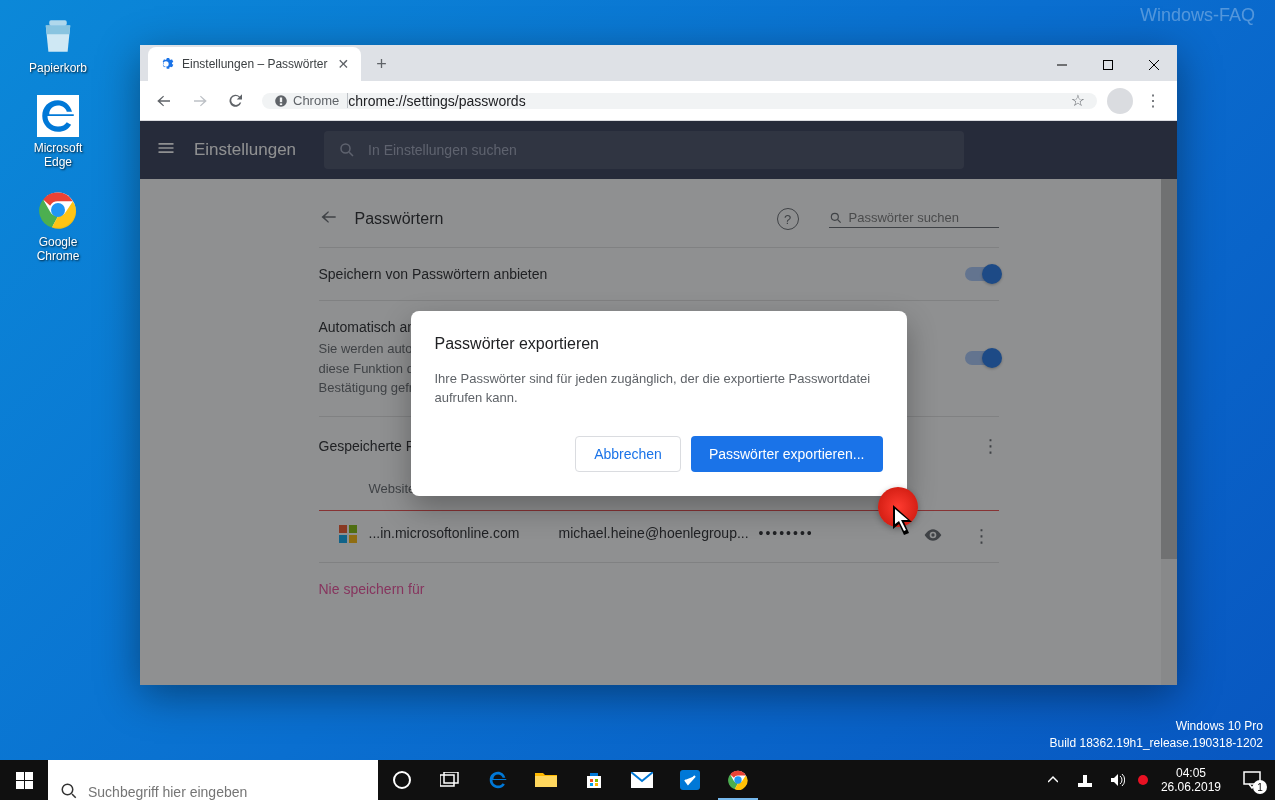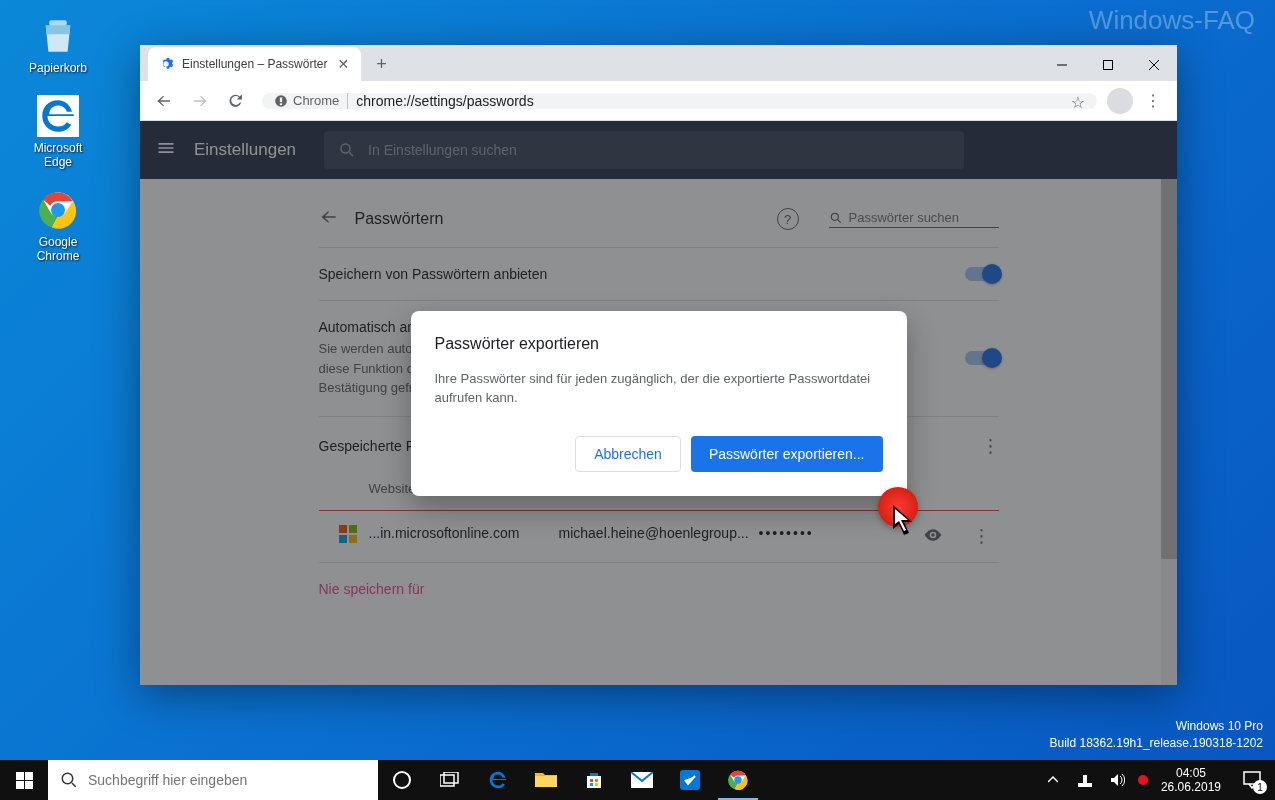--- a/index.html
+++ b/index.html
@@ -1,38 +1,38 @@
 <!DOCTYPE html>
 <html><head>
 <meta charset="utf-8">
 <style>
 * { margin:0; padding:0; box-sizing:border-box; font-family:"Segoe UI",Arial,sans-serif; }
 html,body { width:1275px; height:800px; overflow:hidden; }
 .desktop { width:1275px; height:800px; background:linear-gradient(135deg,#0b88d8 0%,#0a6fd0 50%,#0856c0 100%); position:relative; }
-.watermark { position:absolute; top:5px; right:20px; color:rgba(255,255,255,0.3); font-size:26px; font-weight:300; }
+.watermark { position:absolute; top:5px; right:20px; color:rgba(255,255,255,0.3); font-size:18px; font-weight:300; }
 .dicons { position:absolute; top:15px; left:20px; display:flex; flex-direction:column; gap:20px; }
 .dicon { display:flex; flex-direction:column; align-items:center; width:76px; cursor:pointer; }
 .dicon-img { width:42px; height:42px; display:flex; align-items:center; justify-content:center; }
 .dicon-lbl { color:#fff; font-size:12px; text-shadow:1px 1px 2px rgba(0,0,0,0.8); text-align:center; margin-top:4px; }
 .bin svg,.edge svg,.chr svg { width:42px; height:42px; }
 
 .chrome-window { position:absolute; left:140px; top:45px; width:1037px; height:640px; background:#fff; box-shadow:0 10px 40px rgba(0,0,0,0.4); display:flex; flex-direction:column; }
 .titlebar { height:36px; background:#dee1e6; display:flex; align-items:flex-end; }
 .tab { height:34px; background:#fff; border-radius:8px 8px 0 0; display:flex; align-items:center; padding:0 10px; margin-left:8px; gap:8px; min-width:210px; }
 .tab-ico { width:16px; height:16px; color:#1a73e8; }
 .tab-title { font-size:12px; color:#3c4043; flex:1; }
 .tab-close { width:16px; height:16px; color:#5f6368; display:flex; align-items:center; justify-content:center; font-size:14px; cursor:pointer; }
 .newtab { width:28px; height:28px; display:flex; align-items:center; justify-content:center; color:#5f6368; font-size:18px; cursor:pointer; margin-left:6px; margin-bottom:3px; }
 .winctrl { margin-left:auto; display:flex; }
 .winctrl div { width:46px; height:32px; display:flex; align-items:center; justify-content:center; color:#000; cursor:pointer; }
 
 .toolbar { height:40px; background:#fff; border-bottom:1px solid #dadce0; display:flex; align-items:center; padding:0 8px; gap:4px; }
 .tb-btn { width:32px; height:32px; border-radius:50%; display:flex; align-items:center; justify-content:center; color:#5f6368; cursor:pointer; }
 .tb-btn.disabled { color:#bdc1c6; }
-.omnibox { flex:1; height:16px; background:#f1f3f4; border-radius:15px; display:flex; padding:0 12px; gap:8px; margin:0 6px; }
+.omnibox { flex:1; height:16px; background:#f1f3f4; border-radius:15px; display:flex; align-items:center; padding:0 12px; margin:0 6px; }
 .omnibox .chip { color:#5f6368; font-size:13px; border-right:1px solid #bdc1c6; padding-right:8px; display:flex; align-items:center; gap:5px;}
 .omnibox .url { color:#202124; font-size:14px; }
 .omnibox .star { margin-left:auto; color:#5f6368; }
 .avatar { width:26px; height:26px; border-radius:50%; background:#dadce0; }
 
 .settings-area { flex:1; position:relative; background:#fff; overflow:hidden; }
 .settings-header { height:58px; background:#2c3450; display:flex; align-items:center; padding:0 16px; gap:18px; color:#fff; }
 .settings-header .menu-ico { color:#fff; }
 .settings-header .sh-title { font-size:17px; font-weight:400; }
 .sh-search { flex:0 0 640px; height:38px; background:rgba(255,255,255,0.1); border-radius:4px; display:flex; align-items:center; padding:0 14px; gap:12px; color:#b8bccc; margin-left:10px;}
@@ -76,21 +76,21 @@
 .btn { height:36px; padding:0 18px; border-radius:4px; font-size:14px; cursor:pointer; display:flex; align-items:center; }
 .btn-secondary { background:#fff; border:1px solid #dadce0; color:#1a73e8; }
 .btn-primary { background:#1a73e8; border:none; color:#fff; }
 
 .cursor-mark { position:absolute; left:878px; top:487px; width:40px; height:40px; background:radial-gradient(circle,#ff3b30 0%,#d62015 70%); border-radius:50%; box-shadow:0 2px 6px rgba(0,0,0,0.3); z-index:90; }
 .cursor-arrow { position:absolute; left:893px; top:505px; z-index:91; }
 
 .sysinfo { position:absolute; right:12px; bottom:48px; text-align:right; color:#fff; font-size:12px; line-height:1.4; }
 .taskbar { position:absolute; bottom:0; left:0; right:0; height:40px; background:#101010; display:flex; align-items:center; }
 .start { width:48px; height:40px; display:flex; align-items:center; justify-content:center; cursor:pointer; }
-.searchbox { width:330px; height:40px; background:#fff; display:flex; align-items:center; padding:0 12px; gap:10px; color:#666; }
+.searchbox { width:330px; height:40px; background:#fff; display:flex; align-items:flex-end; padding:0 12px; gap:10px; color:#666; }
 .searchbox input { border:none; outline:none; font-size:14px; flex:1; }
 .task-icons { display:flex; height:40px; }
 .tico { width:48px; height:40px; display:flex; align-items:center; justify-content:center; color:#fff; cursor:pointer; position:relative;}
 .tico.active::after { content:""; position:absolute; bottom:0; left:4px; right:4px; height:2px; background:#76b9ed; }
 .tray { margin-left:auto; display:flex; align-items:center; height:40px; color:#fff; font-size:12px; }
 .tray .tico { width:32px; }
 .clock { text-align:center; line-height:1.2; padding:0 8px; cursor:pointer;}
 .notif { width:46px; height:40px; display:flex; align-items:center; justify-content:center; cursor:pointer; position:relative;}
 .notif .badge { position:absolute; bottom:6px; right:8px; width:14px; height:14px; background:#fff; color:#000; border-radius:50%; font-size:10px; display:flex; align-items:center; justify-content:center;}
 .scrollbar { position:absolute; right:0; top:58px; bottom:0; width:16px; background:#f1f1f1; }

